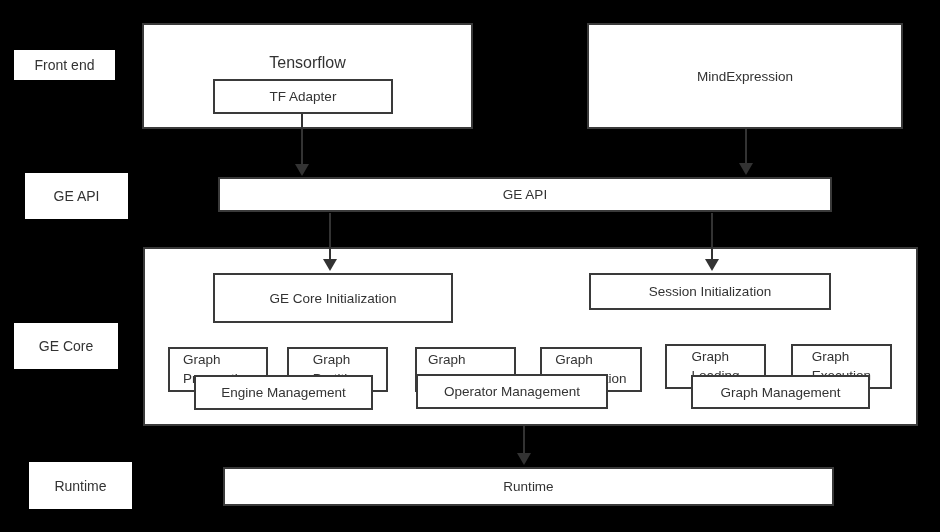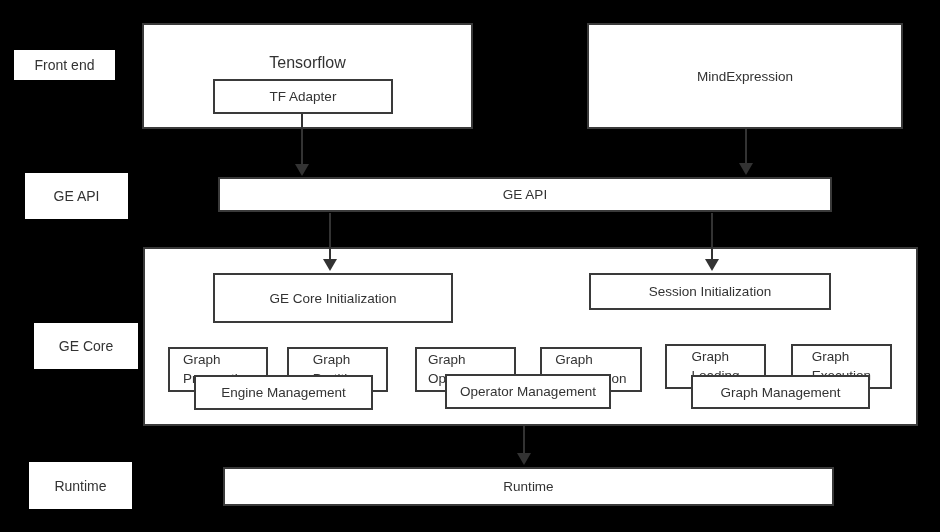--- a/index.html
+++ b/index.html
@@ -70,21 +70,21 @@
     border-top:12px solid var(--arrow);
   }
 </style>
 </head>
 <body>
 
 <div class="canvas">
 
   <div class="side-label" style="left:14px;top:50px;width:101px;height:30px">Front end</div>
   <div class="side-label" style="left:25px;top:173px;width:103px;height:46px">GE API</div>
-  <div class="side-label" style="left:34px;top:323px;width:104px;height:46px">GE Core</div>
+  <div class="side-label" style="left:14px;top:323px;width:104px;height:46px">GE Core</div>
   <div class="side-label" style="left:29px;top:462px;width:103px;height:47px">Runtime</div>
 
   <div class="box" style="left:142px;top:23px;width:331px;height:106px"></div>
   <div class="title-label" style="left:142px;top:53px;width:331px">Tensorflow</div>
   <div class="box center" style="left:213px;top:79px;width:180px;height:35px">TF Adapter</div>
 
   <div class="box center" style="left:587px;top:23px;width:316px;height:106px">MindExpression</div>
 
   <div class="box center" style="left:218px;top:177px;width:614px;height:35px">GE API</div>
 
@@ -100,21 +100,21 @@
   <div class="box center two-line" style="left:415px;top:321px;width:101px;height:45px">Graph
 Optimization</div>
   <div class="box center two-line" style="left:540px;top:321px;width:102px;height:45px">Graph
 Compilation</div>
   <div class="box center two-line" style="left:665px;top:318px;width:101px;height:45px">Graph
 Loading</div>
   <div class="box center two-line" style="left:791px;top:318px;width:101px;height:45px">Graph
 Execution</div>
 
   <div class="box center" style="left:194px;top:375px;width:179px;height:35px">Engine Management</div>
-  <div class="box center" style="left:445px;top:374px;width:166px;height:35px">Operator Management</div>
+  <div class="box center" style="left:416px;top:374px;width:192px;height:35px">Operator Management</div>
   <div class="box center" style="left:691px;top:375px;width:179px;height:34px">Graph Management</div>
 
   <div class="box center" style="left:223px;top:467px;width:611px;height:39px">Runtime</div>
 
   <div class="arrow" style="left:295px;top:114px;height:62px">
     <div class="shaft" style="height:51px"></div>
     <div class="head"></div>
   </div>
   <div class="arrow" style="left:739px;top:129px;height:46px">
     <div class="shaft" style="height:35px"></div>

